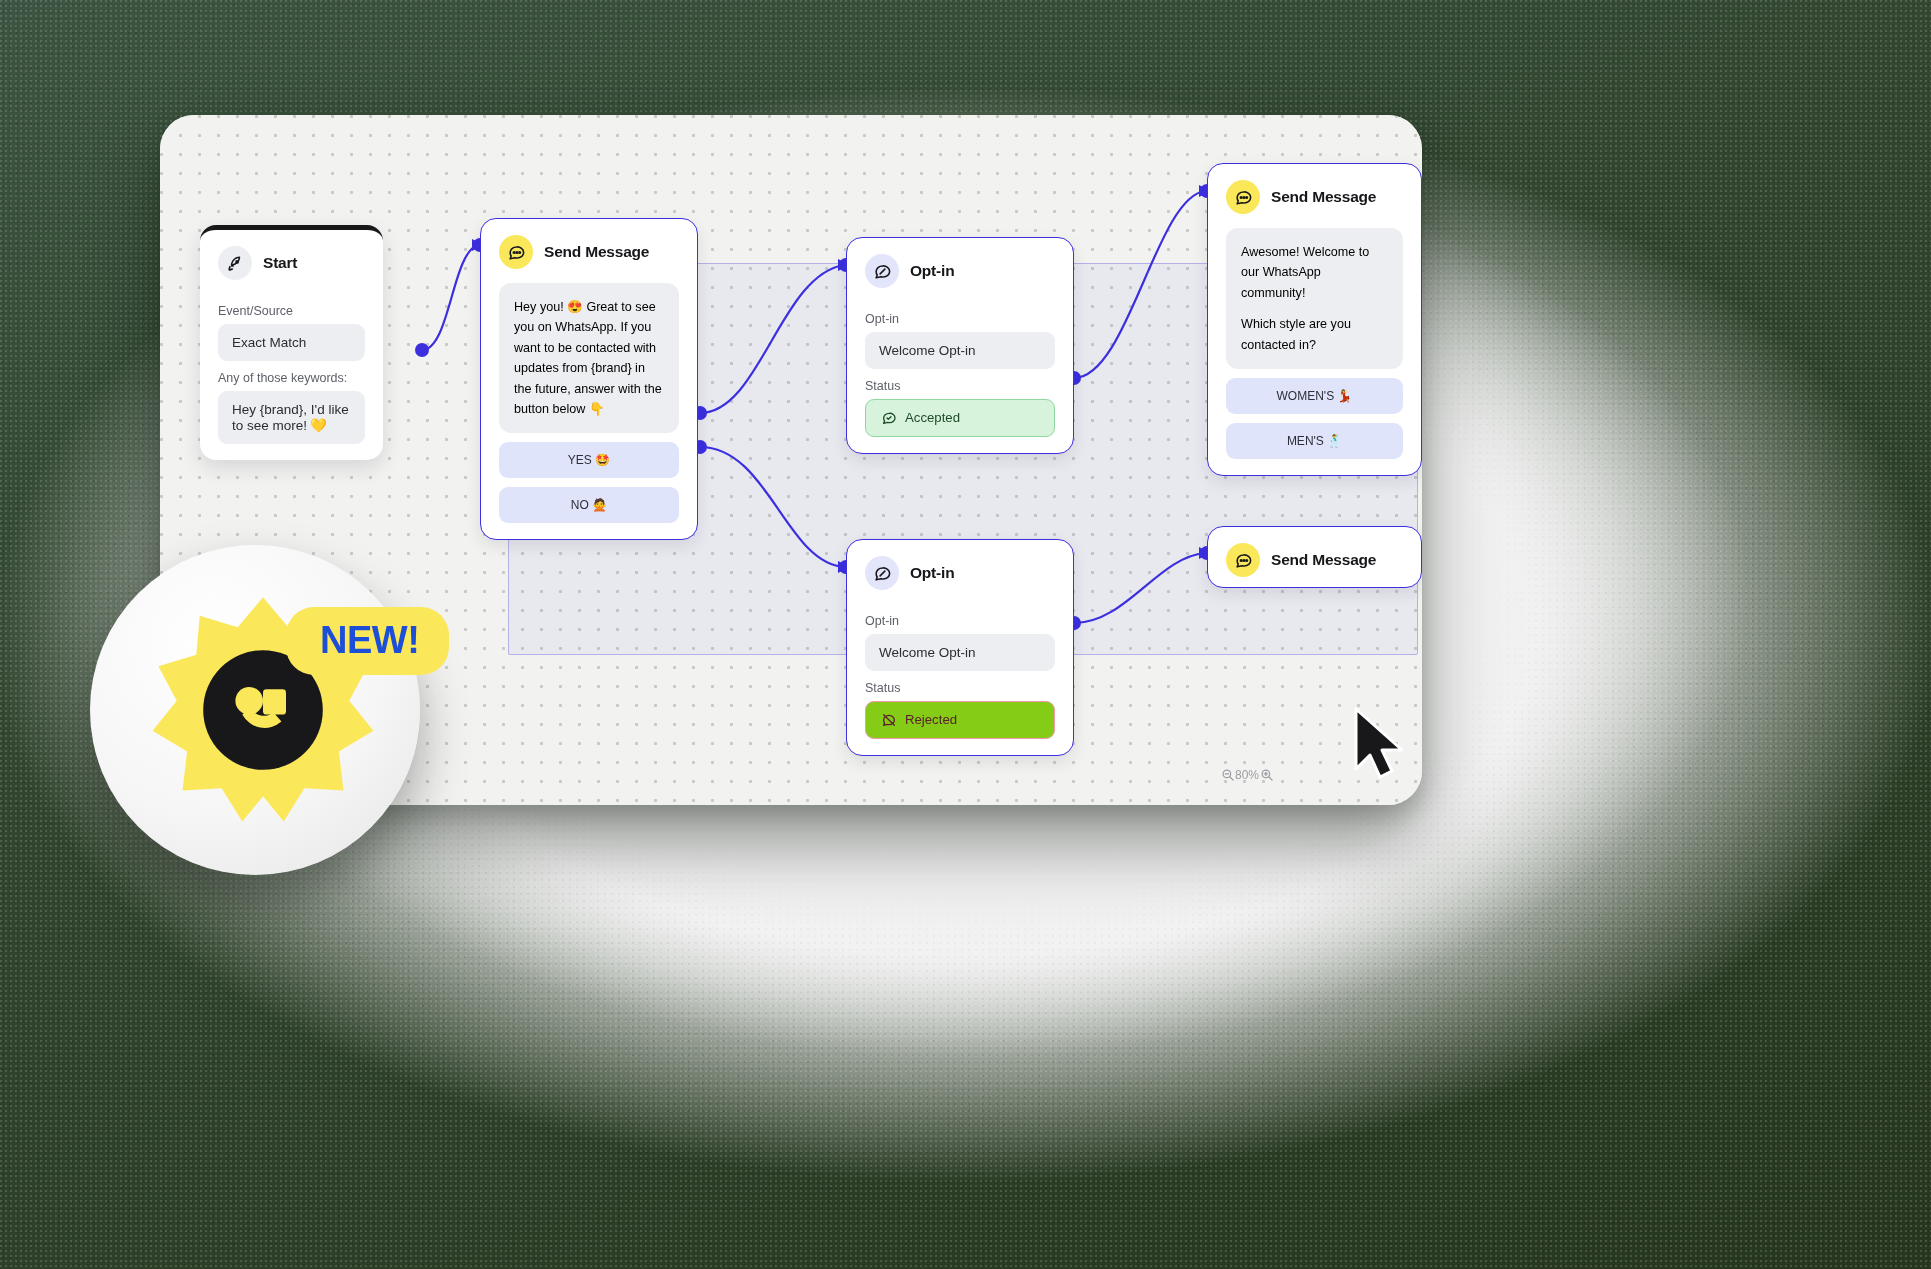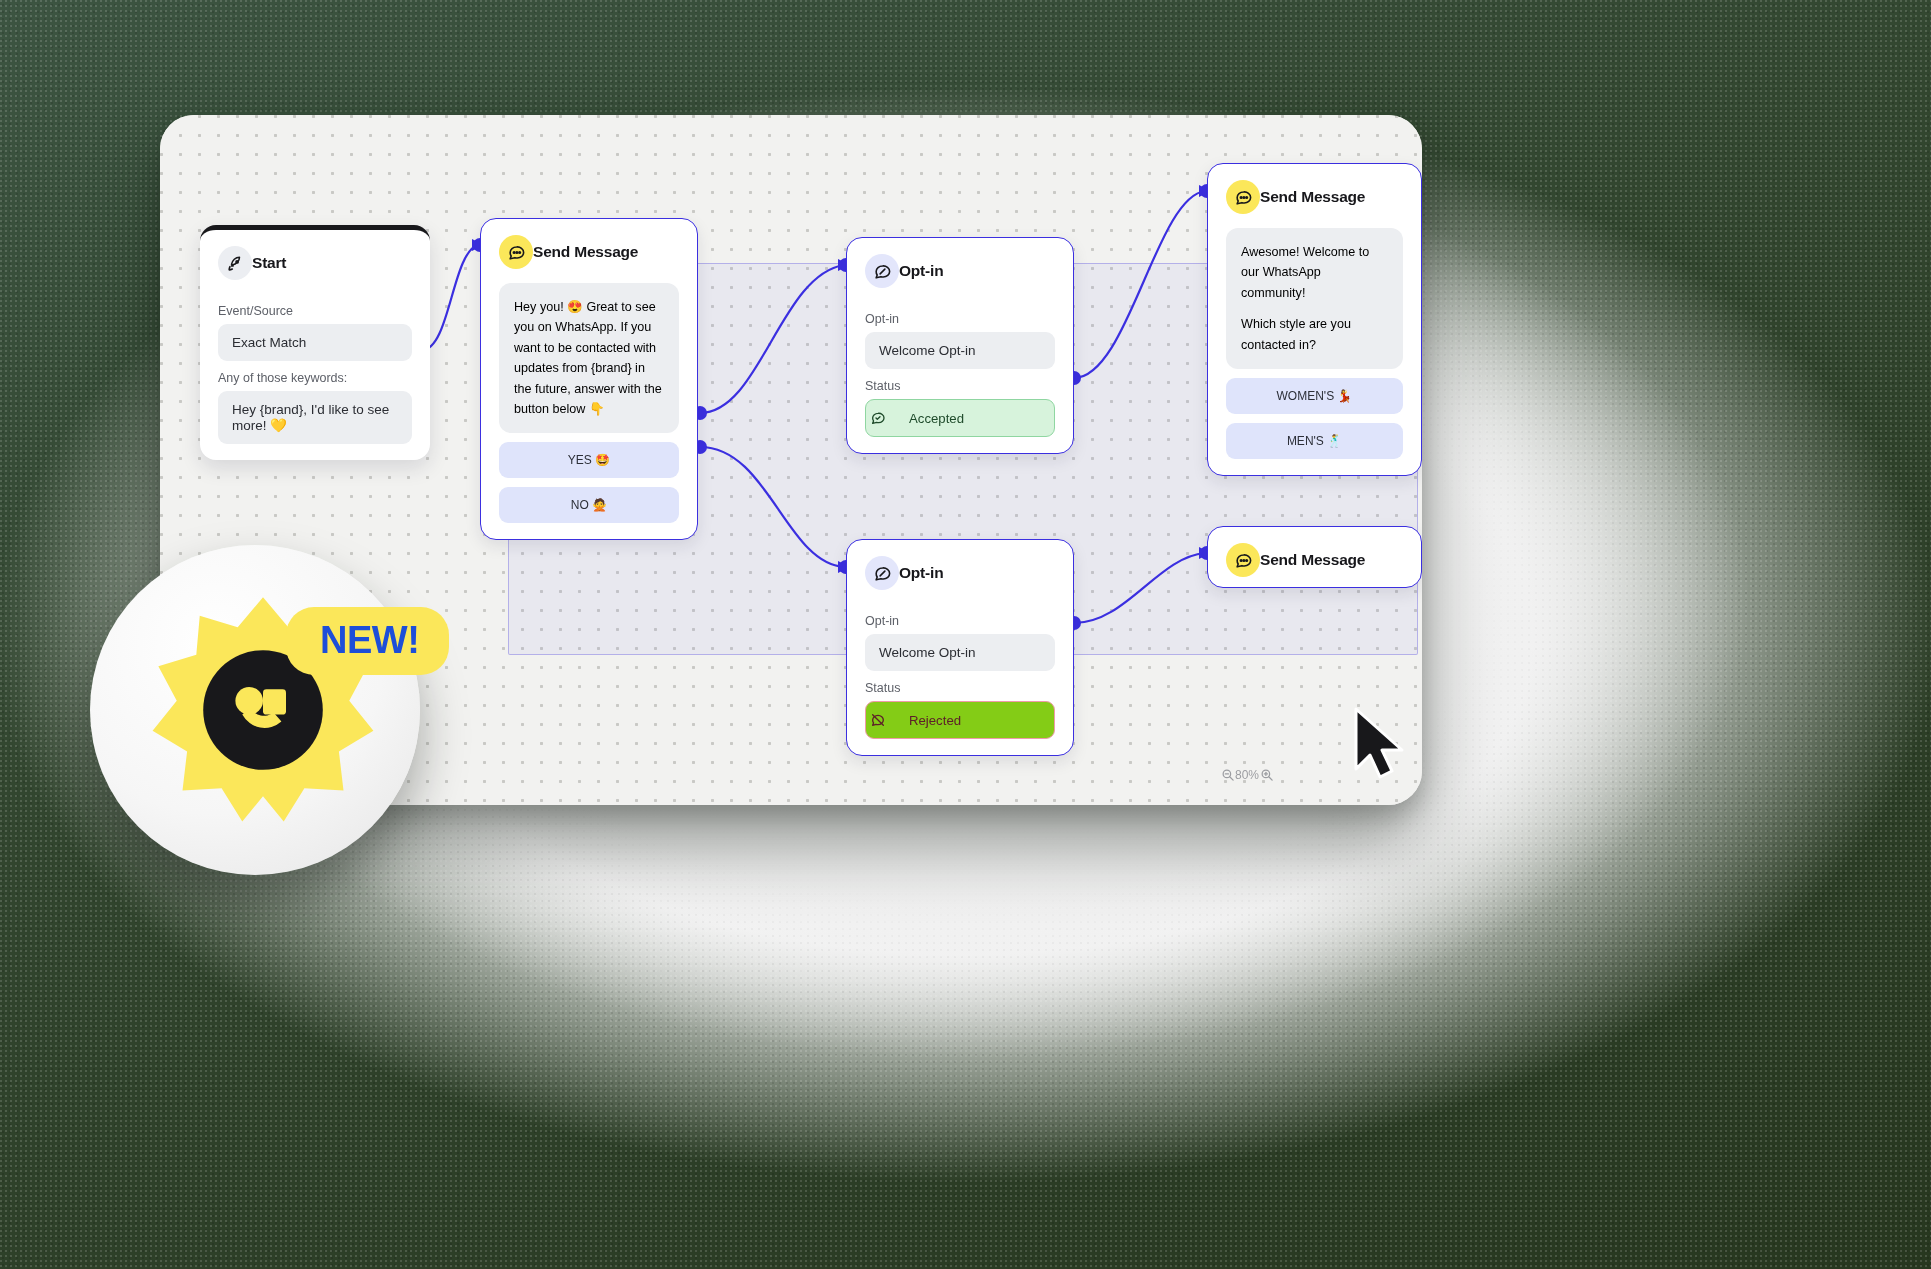--- a/index.html
+++ b/index.html
@@ -64,21 +64,21 @@
     border-radius: 16px;
     box-shadow: 0 6px 16px rgba(30,30,60,.10);
     padding: 0;
   }
   .node.start {
     border: none;
     border-top: 5px solid #18181b;
     box-shadow: 0 8px 20px rgba(30,30,60,.13);
   }
   .node-head {
-    display: flex; align-items: center; gap: 0;
+    display: flex; align-items: center; gap: 11px;
     padding: 16px 18px 10px 18px;
   }
   .node-icon {
     width: 34px; height: 34px; border-radius: 50%;
     display: flex; align-items: center; justify-content: center;
     flex: 0 0 auto;
   }
   .node-icon.yellow { background: #fbe75a; }
   .node-icon.grey   { background: #eceef2; }
   .node-icon.blue   { background: #e3e6fb; }
@@ -98,29 +98,29 @@
     background: #eceef1; border-radius: 12px;
     padding: 14px 15px; font-size: 12.6px; line-height: 1.62; color: #000000;
   }
   .bubble p + p { margin-top: 11px; }
   .choice-btn {
     background: #dfe4fb; border-radius: 9px;
     padding: 11px 10px; font-size: 12px; color: #2c2f38;
     text-align: center; margin-top: 9px;
   }
   .status-pill {
-    display: flex; align-items: center; gap: 23px;
-    border-radius: 9px; padding: 10px 4px; font-size: 13.2px;
+    display: flex; gap: 8px;
+    border-radius: 9px; padding: 10px 15px; font-size: 13.2px;
   }
   .status-pill.accepted { background: #d7f3dc; border: 1px solid #8fd6a1; color: #1f4b2b; }
   .status-pill.rejected { background: #84cc16; border: 1px solid #ef9aa9; color: #5d2029; }
   .status-pill svg { width: 16px; height: 16px; flex: 0 0 auto; }
 
   
-  #node-start        { left: 40px; top: 110px;  width: 230px; }
+  #node-start        { left: 40px; top: 110px;  width: 183px; }
   #node-send-1       { left: 320px; top: 103px; width: 218px; }
   #node-optin-accept { left: 686px; top: 122px; width: 228px; }
   #node-send-2       { left: 1047px; top: 48px; width: 215px; }
   #node-optin-reject { left: 686px; top: 424px; width: 228px; }
   #node-send-3       { left: 1047px; top: 411px; width: 215px; }
 
   
   #edges { position: absolute; inset: 0; pointer-events: none; }
   .edge-path { fill: none; stroke: #3b2fe0; stroke-width: 2.2px; }
   .edge-dot  { fill: #3b2fe0; }

